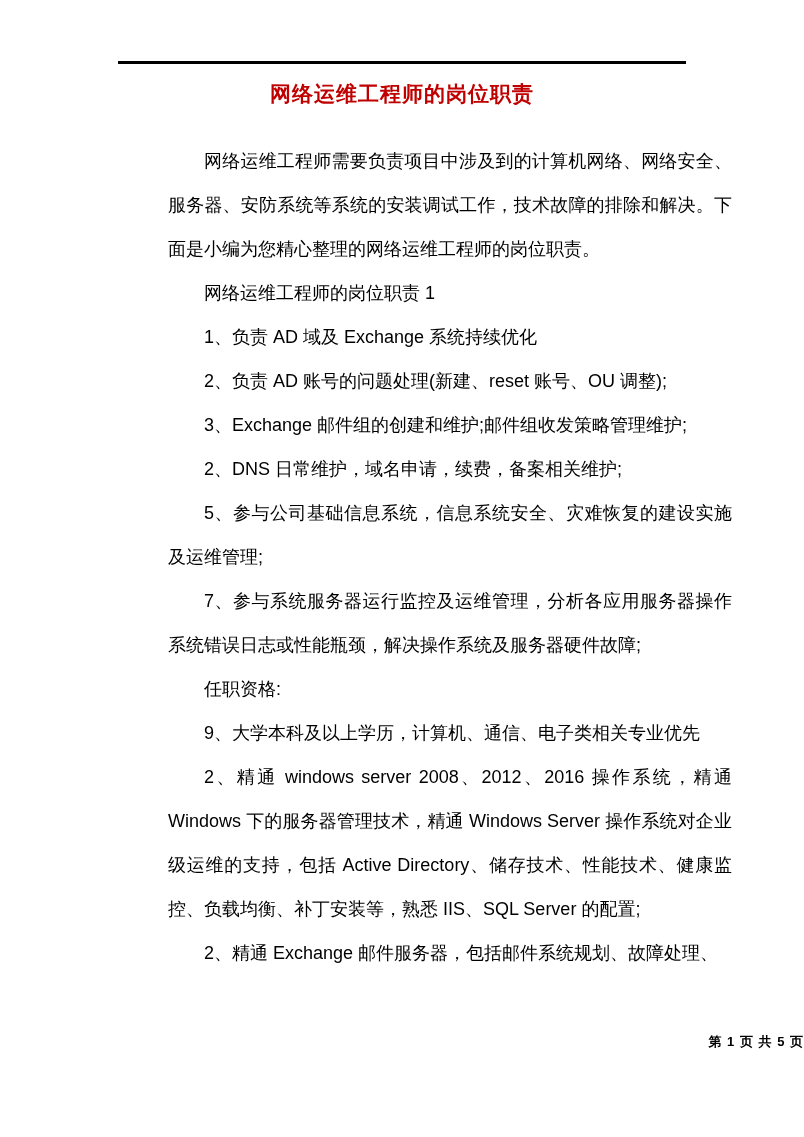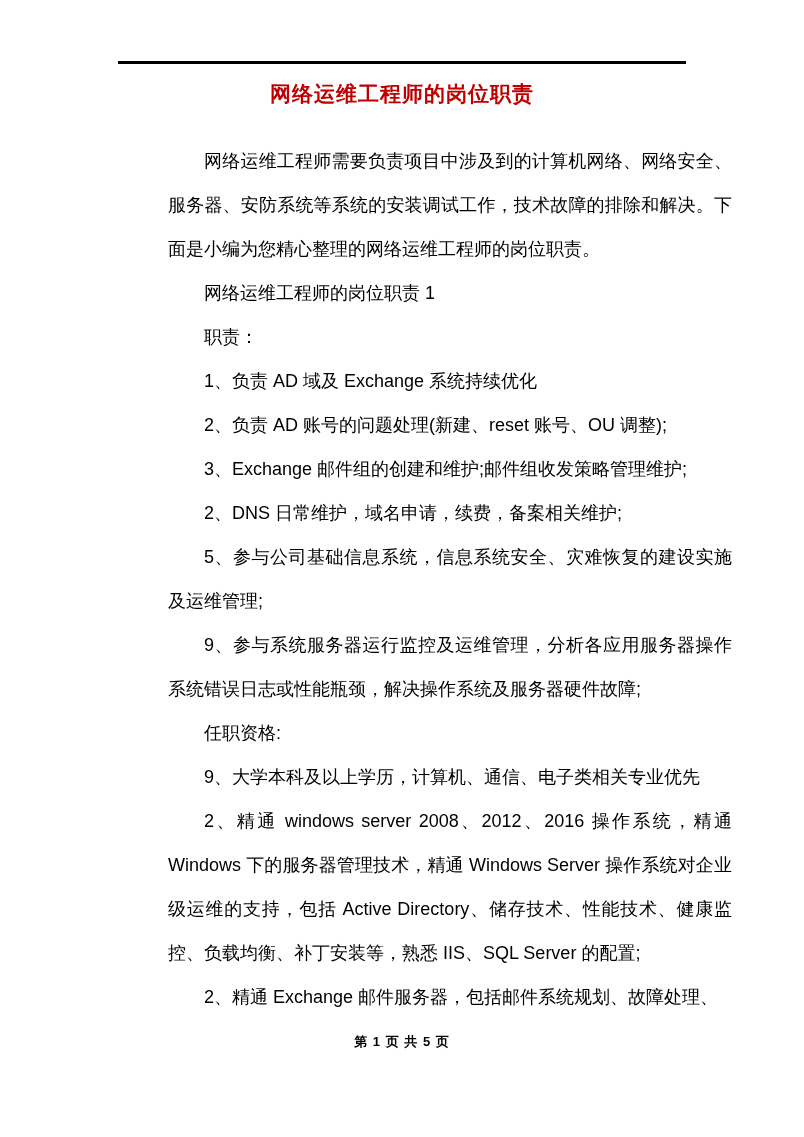--- a/index.html
+++ b/index.html
@@ -50,46 +50,45 @@
   }
   .doc-body p {
     text-indent: 2em;
     margin: 0;
   }
   .page-footer {
     position: absolute;
     left: 0;
     top: 1033px;
     width: 100%;
-    text-align: center;
+    text-align: right;
     font-size: 13px;
     font-weight: bold;
     color: #000000;
     letter-spacing: 1px;
   }
 </style>
 </head>
 <body>
 
 <div class="page">
 
   <div class="header-rule"></div>
 
   <div class="doc-title" style="color: rgb(192, 0, 0);">网络运维工程师的岗位职责</div>
 
   <div class="doc-body">
     <p>网络运维工程师需要负责项目中涉及到的计算机网络、网络安全、服务器、安防系统等系统的安装调试工作，技术故障的排除和解决。下面是小编为您精心整理的网络运维工程师的岗位职责。</p>
     <p>网络运维工程师的岗位职责 1</p>
-    <p>职责：</p>
     <p>1、负责 AD 域及 Exchange 系统持续优化</p>
     <p>2、负责 AD 账号的问题处理(新建、reset 账号、OU 调整);</p>
     <p>3、Exchange 邮件组的创建和维护;邮件组收发策略管理维护;</p>
     <p>2、DNS 日常维护，域名申请，续费，备案相关维护;</p>
     <p>5、参与公司基础信息系统，信息系统安全、灾难恢复的建设实施及运维管理;</p>
-    <p>9、参与系统服务器运行监控及运维管理，分析各应用服务器操作系统错误日志或性能瓶颈，解决操作系统及服务器硬件故障;</p>
+    <p>7、参与系统服务器运行监控及运维管理，分析各应用服务器操作系统错误日志或性能瓶颈，解决操作系统及服务器硬件故障;</p>
     <p>任职资格:</p>
     <p>9、大学本科及以上学历，计算机、通信、电子类相关专业优先</p>
     <p>2、精通 windows server 2008、2012、2016 操作系统，精通 Windows 下的服务器管理技术，精通 Windows Server 操作系统对企业级运维的支持，包括 Active Directory、储存技术、性能技术、健康监控、负载均衡、补丁安装等，熟悉 IIS、SQL Server 的配置;</p>
     <p>2、精通 Exchange 邮件服务器，包括邮件系统规划、故障处理、</p>
   </div>
 
   <div class="page-footer">第 1 页 共 5 页</div>
 
 </div>
 

